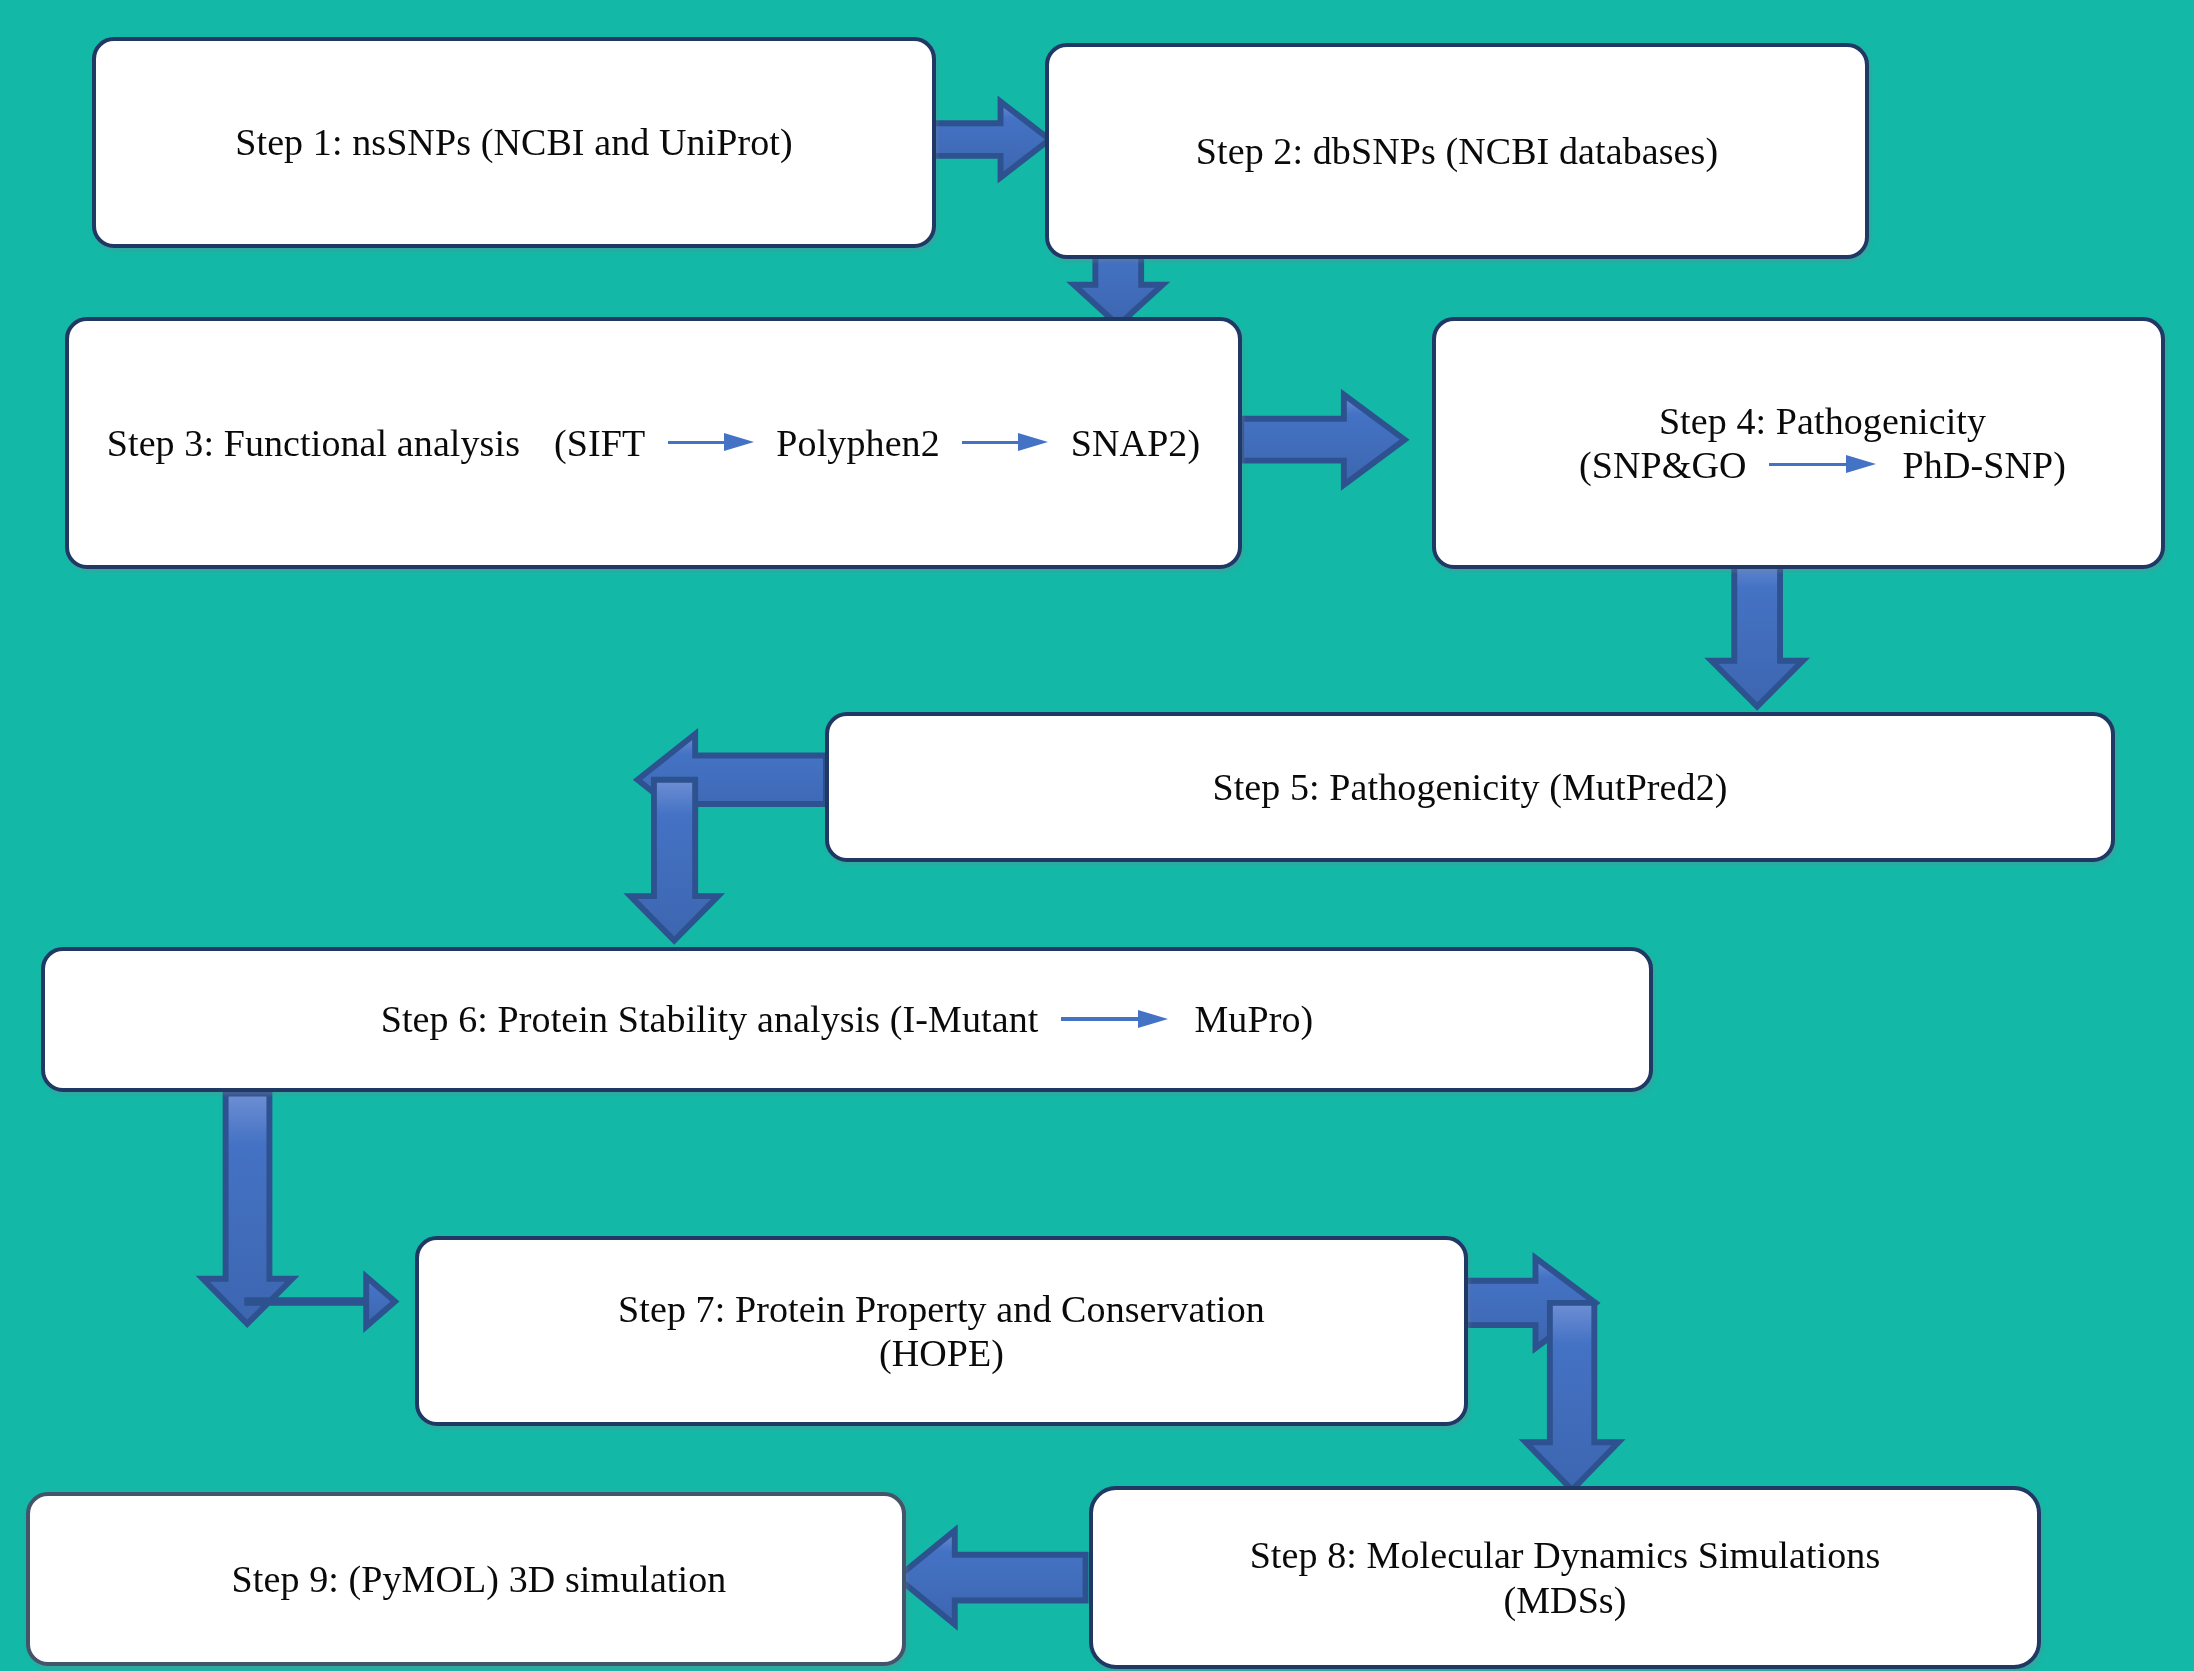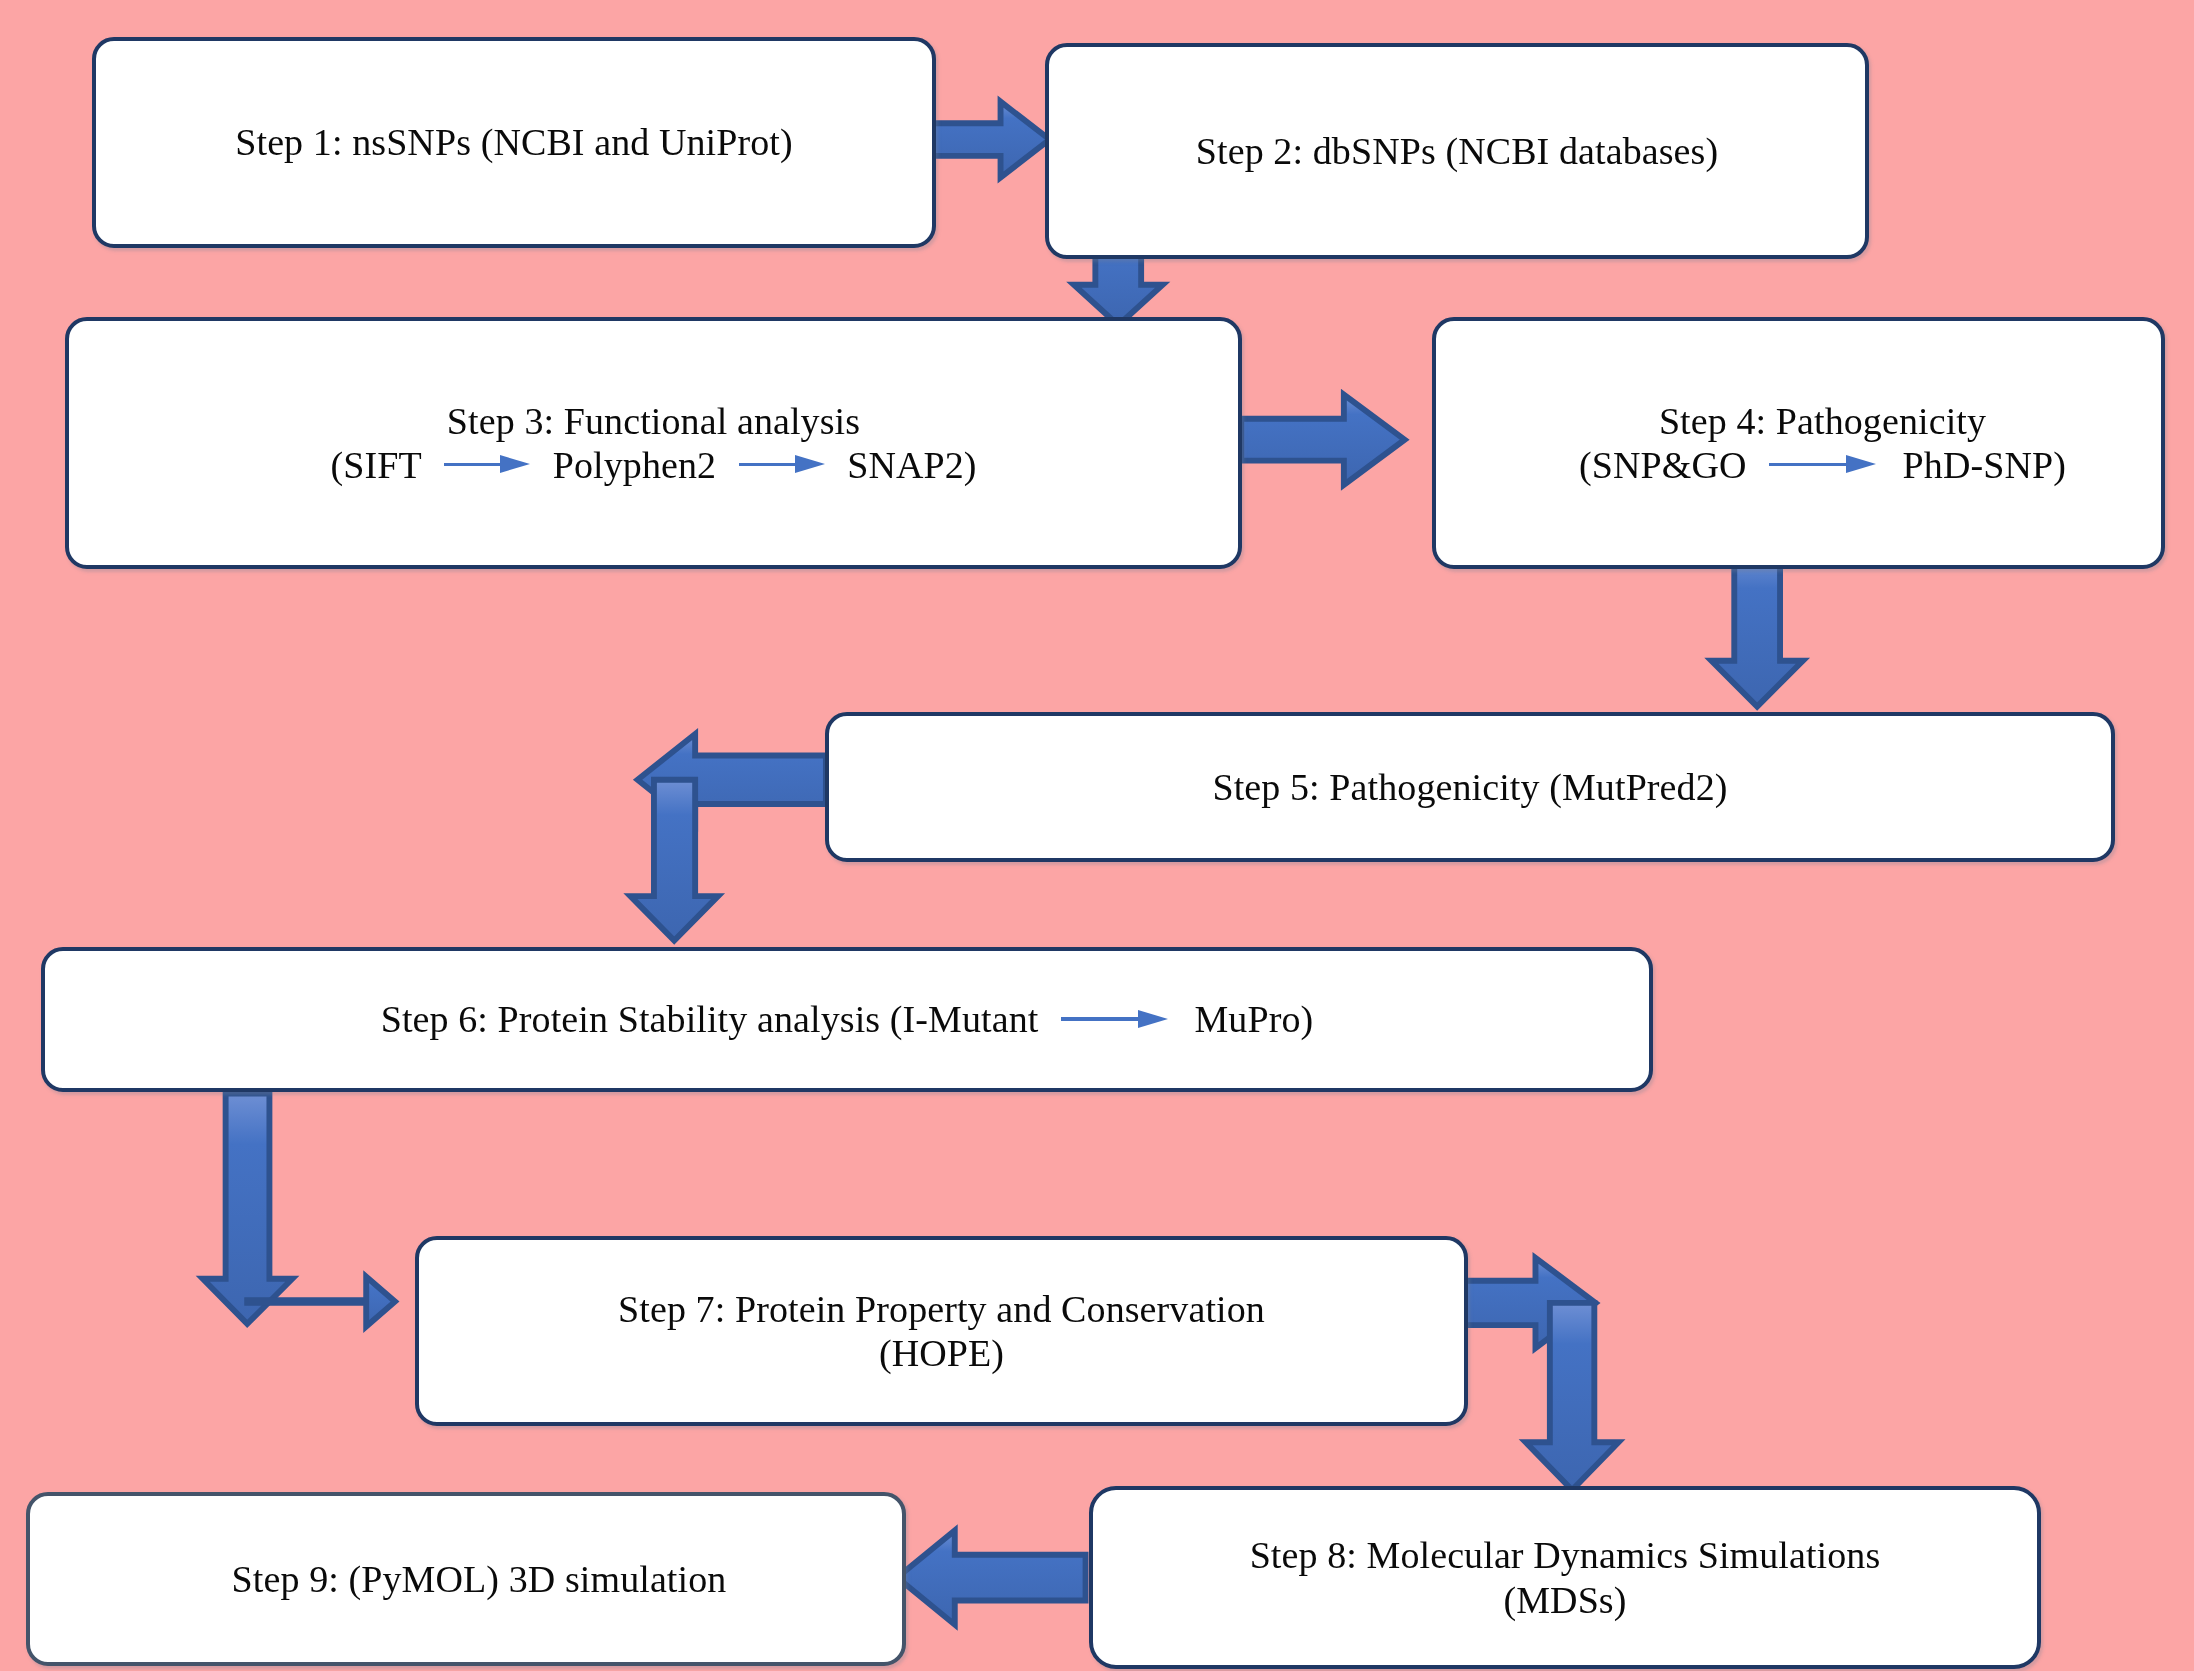--- a/index.html
+++ b/index.html
@@ -11,21 +11,21 @@
   body {
     width: 2194px;
     height: 1672px;
     overflow: hidden;
     font-family: "Liberation Serif", "DejaVu Serif", serif;
   }
   #flow-root {
     position: relative;
     width: 2194px;
     height: 1672px;
-    background: #fca5a5;
+    background: #14b8a6;
   }
   #flow-svg {
     position: absolute;
     top: 0;
     left: 0;
     width: 2194px;
     height: 1672px;
   }
   .node-box {
     position: absolute;
@@ -162,21 +162,21 @@
 
   <div class="node-box" style="left:92px; top:37px; width:844px; height:211px;">
     <span class="node-text">Step 1: nsSNPs (NCBI and UniProt)</span>
   </div>
 
   <div class="node-box" style="left:1045px; top:43px; width:824px; height:216px;">
     <span class="node-text">Step 2: dbSNPs (NCBI databases)</span>
   </div>
 
   <div class="node-box" style="left:65px; top:317px; width:1177px; height:252px;">
-    <div style="display:flex; flex-direction:column; align-items:center;">
+    <div style="display:flex; flex-direction:row; align-items:center;">
       <span class="node-text">Step 3: Functional analysis</span>
       <div class="node-text inline-row">
         <span>(SIFT</span>
         <span class="mini-arrow">
           <span class="shaft"></span>
             <span class="head"></span>
         </span>
         <span>Polyphen2</span>
         <span class="mini-arrow">
           <span class="shaft"></span>

